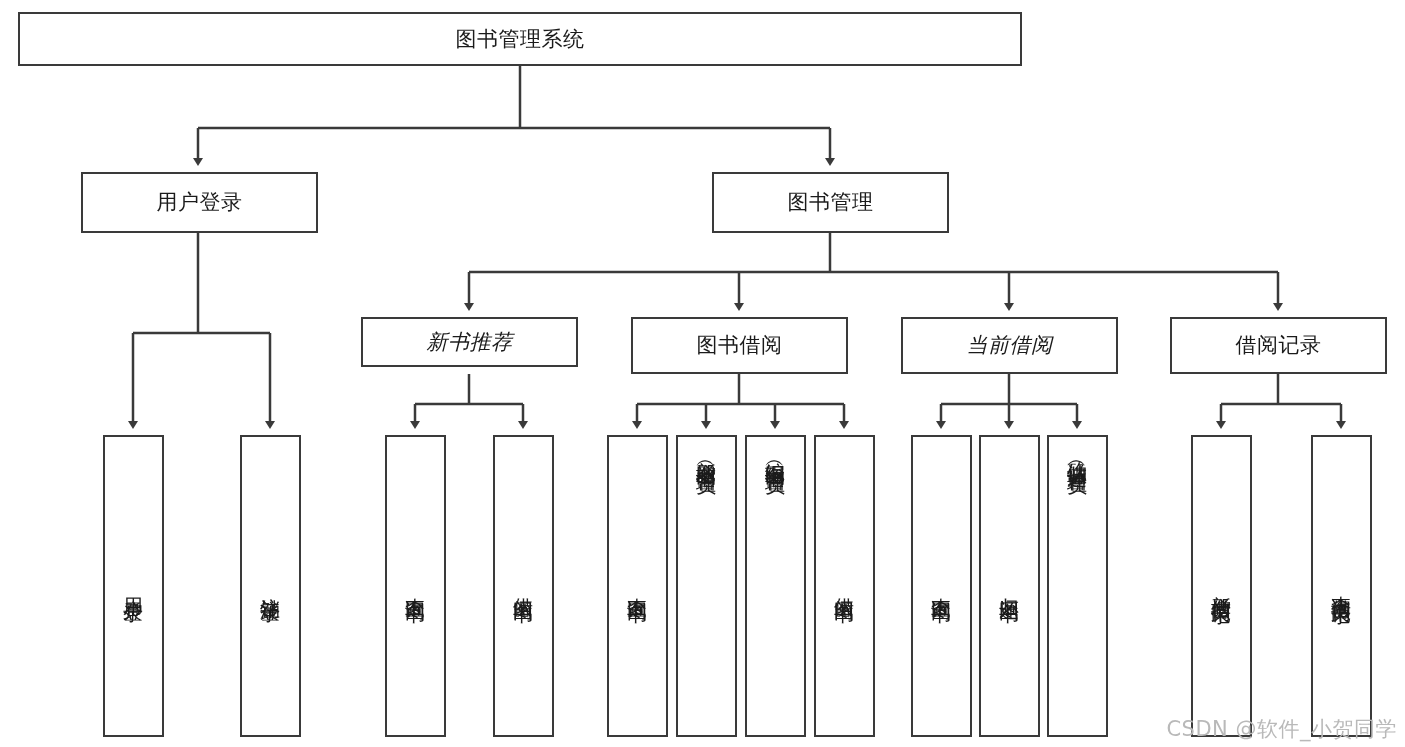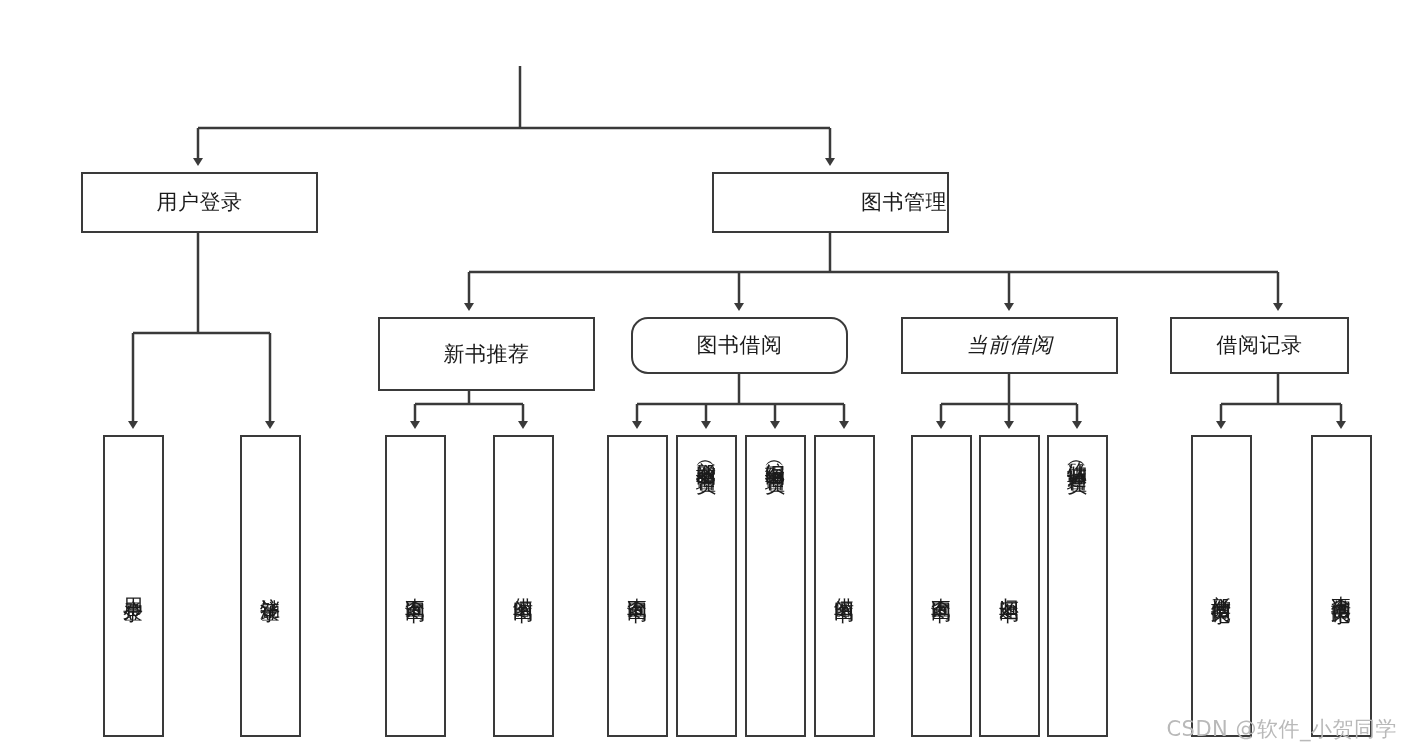--- a/index.html
+++ b/index.html
@@ -121,38 +121,41 @@
       <path d="M1009,404 L1009,425" marker-end="url(#arrow)"></path>
       <path d="M1077,404 L1077,425" marker-end="url(#arrow)"></path>
 
       <path d="M1278,374 L1278,404"></path>
       <path d="M1221,404 L1341,404"></path>
       <path d="M1221,404 L1221,425" marker-end="url(#arrow)"></path>
       <path d="M1341,404 L1341,425" marker-end="url(#arrow)"></path>
     </g>
   </svg>
 
+  <div class="node" style="left:18px; top:12px; width:1004px; height:54px;">
+    <span class="lbl">图书管理系统</span>
+  </div>
 
   <div class="node" style="left:81px; top:172px; width:237px; height:61px;">
     <span class="lbl">用户登录</span>
   </div>
-  <div class="node" style="left:712px; top:172px; width:237px; height:61px;justify-content:flex-end;">
+  <div class="node" style="left:712px; top:172px; width:237px; height:61px;">
     <span class="lbl">图书管理</span>
   </div>
 
-  <div class="node" style="left:378px; top:317px; width:217px; height:74px;">
+  <div class="node" style="left:361px; top:317px; width:217px; height:50px;font-style:italic;">
     <span class="lbl">新书推荐</span>
   </div>
-  <div class="node" style="left:631px; top:317px; width:217px; height:57px;border-radius:17px;">
+  <div class="node" style="left:631px; top:317px; width:217px; height:57px;">
     <span class="lbl">图书借阅</span>
   </div>
   <div class="node" style="left:901px; top:317px; width:217px; height:57px;font-style:italic;">
     <span class="lbl">当前借阅</span>
   </div>
-  <div class="node" style="left:1170px; top:317px; width:179px; height:57px;">
+  <div class="node" style="left:1170px; top:317px; width:217px; height:57px;">
     <span class="lbl">借阅记录</span>
   </div>
 
   <div class="node leaf center" style="left:103px; top:435px; width:61px; height:302px;">
     <span class="lbl">用户登录</span>
   </div>
   <div class="node leaf center" style="left:240px; top:435px; width:61px; height:302px;">
     <span class="lbl">注销登录</span>
   </div>
 

